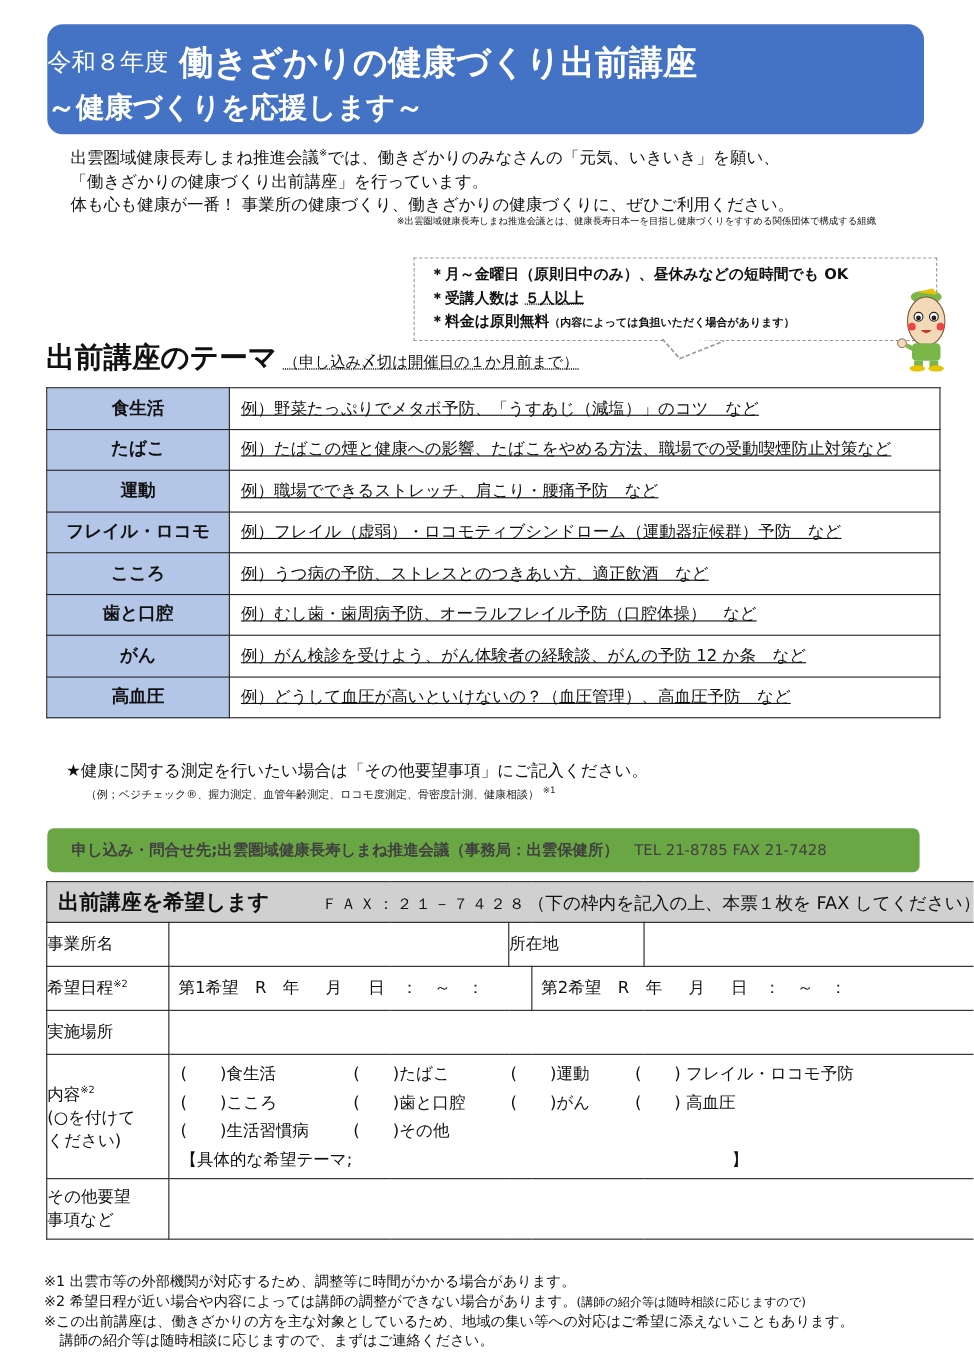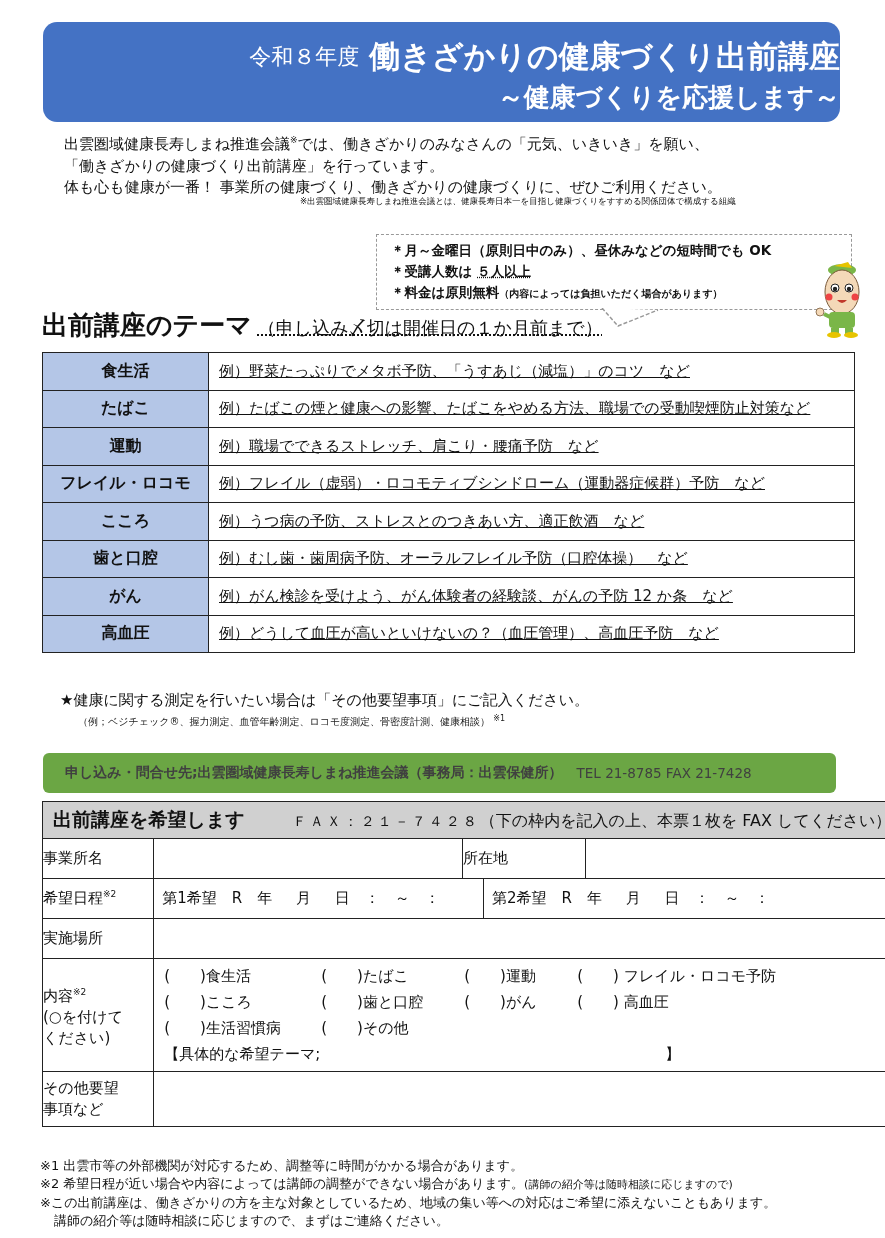--- a/index.html
+++ b/index.html
@@ -1,46 +1,46 @@
 <!DOCTYPE html>
 <html><head>
 <meta charset="utf-8">
 <style>
   * { box-sizing: border-box; margin: 0; padding: 0; }
   html, body { width: 885px; height: 1238px; background: #ffffff; overflow: hidden; }
   body { position: relative; font-family: "DejaVu Sans", "Liberation Sans", sans-serif; color: #111; }
 
   .title-banner {
     position: absolute; left: 43px; top: 22px; width: 797px; height: 100px;
-    background: #4472c4; border-radius: 14px; color: #fff; text-align: right;
+    background: #4472c4; border-radius: 14px; color: #fff; text-align: left;
   }
   .title-line1 { position: absolute; top: 14px; left: 0; right: 0; white-space: nowrap; }
   .title-prefix { font-size: 22px; font-weight: normal; vertical-align: 3px; }
   .title-main { font-size: 31px; font-weight: bold; margin-left: 10px; }
   .title-line2 { position: absolute; top: 58px; left: 0; right: 0; font-size: 26px; font-weight: bold; }
 
   .intro { position: absolute; left: 64px; top: 130px; font-size: 15px; line-height: 21.5px; }
   .intro p { white-space: nowrap; }
   .intro sup { font-size: 9px; }
-  .intro-note { position: absolute; left: 300px; right: 28px; top: 196px; font-size: 8.5px; text-align: left; white-space: nowrap; }
+  .intro-note { position: absolute; left: 300px; right: 28px; top: 196px; font-size: 8.5px; text-align: center; white-space: nowrap; }
 
   .callout {
     position: absolute; left: 376px; top: 234px; width: 476px; height: 76px;
     border: 1.5px dashed #999; background: #fff;
   }
   .callout-line { font-size: 13.5px; font-weight: bold; line-height: 21px; margin-left: 14px; white-space: nowrap; }
   .callout-line:first-child { margin-top: 5px; }
   .callout-small { font-size: 10px; font-weight: bold; }
   .callout-hl { text-decoration: underline dotted; }
 
   .mascot { position: absolute; left: 812px; top: 262px; width: 60px; height: 76px; }
 
   .section-title { position: absolute; left: 42px; top: 308px; white-space: nowrap; }
   .section-title-main { font-size: 26px; font-weight: 900; letter-spacing: 0px; }
-  .section-title-sub { font-size: 18px; text-decoration: underline dotted; margin-left: 6px; }
+  .section-title-sub { font-size: 14px; text-decoration: underline dotted; margin-left: 6px; }
 
   table.themes {
     position: absolute; left: 42px; top: 352px; width: 813px; border-collapse: collapse;
   }
   table.themes td { border: 1.5px solid #222; height: 37.5px; font-size: 15px; }
   table.themes td.cat { width: 166px; background: #b4c6e7; text-align: center; font-weight: bold; font-size: 16px; }
   table.themes td.desc { padding-left: 10px; white-space: nowrap; text-decoration: underline; }
 
   .measure-note { position: absolute; left: 60px; top: 691px; font-size: 15px; white-space: nowrap; }
   .measure-sub { position: absolute; left: 78px; top: 714px; font-size: 10px; white-space: nowrap; color: #222; }

